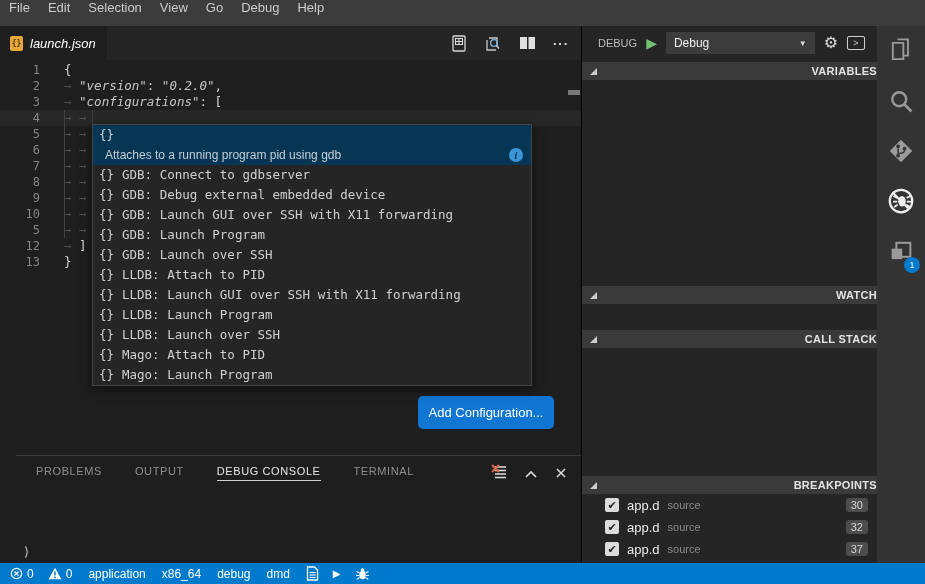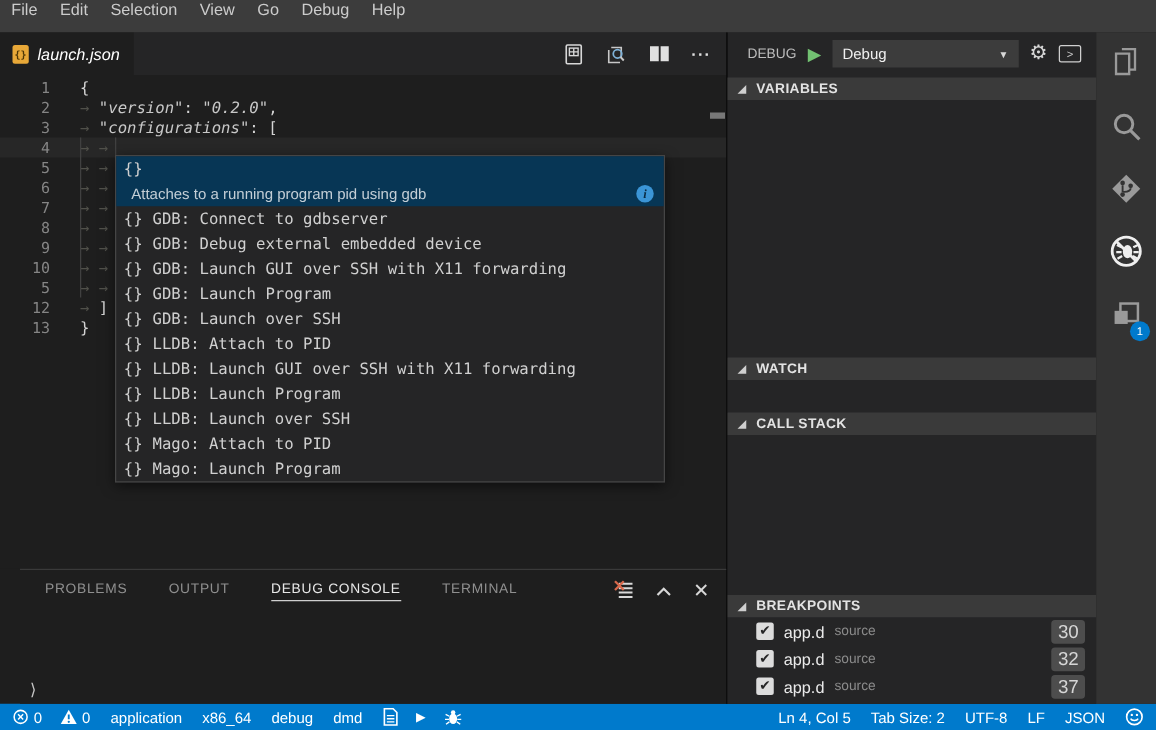--- a/index.html
+++ b/index.html
@@ -76,33 +76,33 @@
   .config-select { flex:1; height:22px; background:#3c3c3c; display:flex; align-items:center;
                    padding:0 8px; color:#f0f0f0; font-size:12px; }
   .select-caret { margin-left:auto; font-size:8px; color:#d8d8d8; }
   .gear-glyph { font-size:16px; color:#d8d8d8; line-height:16px; }
   .console-toggle { width:18px; height:14px; border:1px solid #d0d0d0; border-radius:2px;
                     color:#d0d0d0; font-size:9px; line-height:12px; text-align:center; }
 
   .spacer2 { height:2px; flex:none; }
   .section-hdr { height:18px; background:#3a3a3a; display:flex; align-items:center; gap:8px;
                  padding-left:8px; font-size:11px; font-weight:bold; color:#e3e3e3;
-                 letter-spacing:0.3px; flex:none; }
+                 letter-spacing:0.3px; flex:none;justify-content:space-between; }
   .twistie { width:0; height:0; border-bottom:7px solid #cfcfcf; border-left:7px solid transparent; }
   .sec-body { background:#252526; flex:none; }
   .body-variables { height:206px; }
   .body-watch { height:26px; }
   .body-callstack { height:128px; }
   .bp-list { flex:1; }
   .bp-row { height:22px; display:flex; align-items:center; padding:0 9px 0 23px; gap:8px; }
   .cb { width:14px; height:14px; background:#dcdcdc; border-radius:2px; color:#252526;
         font-size:11px; line-height:14px; text-align:center; flex:none; }
   .bp-name { font-size:13px; color:#eaeaea; }
   .bp-src { font-size:11px; color:#8b8b8b; }
-  .badge { margin-left:auto; background:#4d4d4d; color:#d6d6d6; font-size:15px;
+  .badge { margin-left:auto; background:#4d4d4d; color:#d6d6d6; font-size:11px;
            padding:1px 5px; border-radius:3px; }
 
   
   .activitybar { width:48px; background:#333333; display:flex; flex-direction:column;
                  align-items:center; flex:none; }
   .act { height:50px; width:48px; display:grid; place-items:center; position:relative; }
   .badge-blue { position:absolute; right:5px; bottom:3px; width:16px; height:16px; border-radius:50%;
                 background:#007acc; color:#fff; font-size:9px; display:grid; place-items:center; }
 
   
@@ -238,20 +238,21 @@
           <div class="sg-item"><span class="sg-kind">{}</span><span>GDB: Launch Program</span></div>
           <div class="sg-item"><span class="sg-kind">{}</span><span>GDB: Launch over SSH</span></div>
           <div class="sg-item"><span class="sg-kind">{}</span><span>LLDB: Attach to PID</span></div>
           <div class="sg-item"><span class="sg-kind">{}</span><span>LLDB: Launch GUI over SSH with X11 forwarding</span></div>
           <div class="sg-item"><span class="sg-kind">{}</span><span>LLDB: Launch Program</span></div>
           <div class="sg-item"><span class="sg-kind">{}</span><span>LLDB: Launch over SSH</span></div>
           <div class="sg-item"><span class="sg-kind">{}</span><span>Mago: Attach to PID</span></div>
           <div class="sg-item"><span class="sg-kind">{}</span><span>Mago: Launch Program</span></div>
         </div>
 
+        <button class="add-btn">Add Configuration...</button>
       </div>
 
       <div class="panel">
         <div class="panel-tabs">
           <span class="ptab">PROBLEMS</span>
           <span class="ptab">OUTPUT</span>
           <span class="ptab active">DEBUG CONSOLE</span>
           <span class="ptab">TERMINAL</span>
         </div>
         <div class="panel-actions">
@@ -407,28 +408,15 @@
             <line x1="3.5" y1="11.5" x2="9.5" y2="11.5" stroke="#ffffff" stroke-width="1.1"></line>
           </svg>
         <span class="play-white">▶</span>
         <svg width="15" height="14" viewBox="0 0 15 14">
             <ellipse cx="7.5" cy="8" rx="3.2" ry="4.2" fill="#ffffff"></ellipse>
             <circle cx="7.5" cy="3" r="1.8" fill="#ffffff"></circle>
             <path d="M4.5 6 L1.5 4.5 M4.2 8.5 H1 M4.5 10.5 L1.8 12.4 M10.5 6 L13.5 4.5 M10.8 8.5 H14 M10.5 10.5 L13.2 12.4" stroke="#ffffff" stroke-width="1.1"></path>
           </svg>
       </span>
     </div>
-    <div class="sb-right">
-      <span>Ln 4, Col 5</span>
-      <span>Tab Size: 2</span>
-      <span>UTF-8</span>
-      <span>LF</span>
-      <span>JSON</span>
-      <svg width="15" height="15" viewBox="0 0 16 16">
-          <circle cx="8" cy="8" r="6.6" fill="none" stroke="#ffffff" stroke-width="1.4"></circle>
-          <circle cx="5.8" cy="6.3" r="1" fill="#ffffff"></circle>
-          <circle cx="10.2" cy="6.3" r="1" fill="#ffffff"></circle>
-          <path d="M4.8 9.5 c1 2 5.4 2 6.4 0" fill="none" stroke="#ffffff" stroke-width="1.3"></path>
-        </svg>
-    </div>
   </div>
 
 </div>
 
 </body></html>

